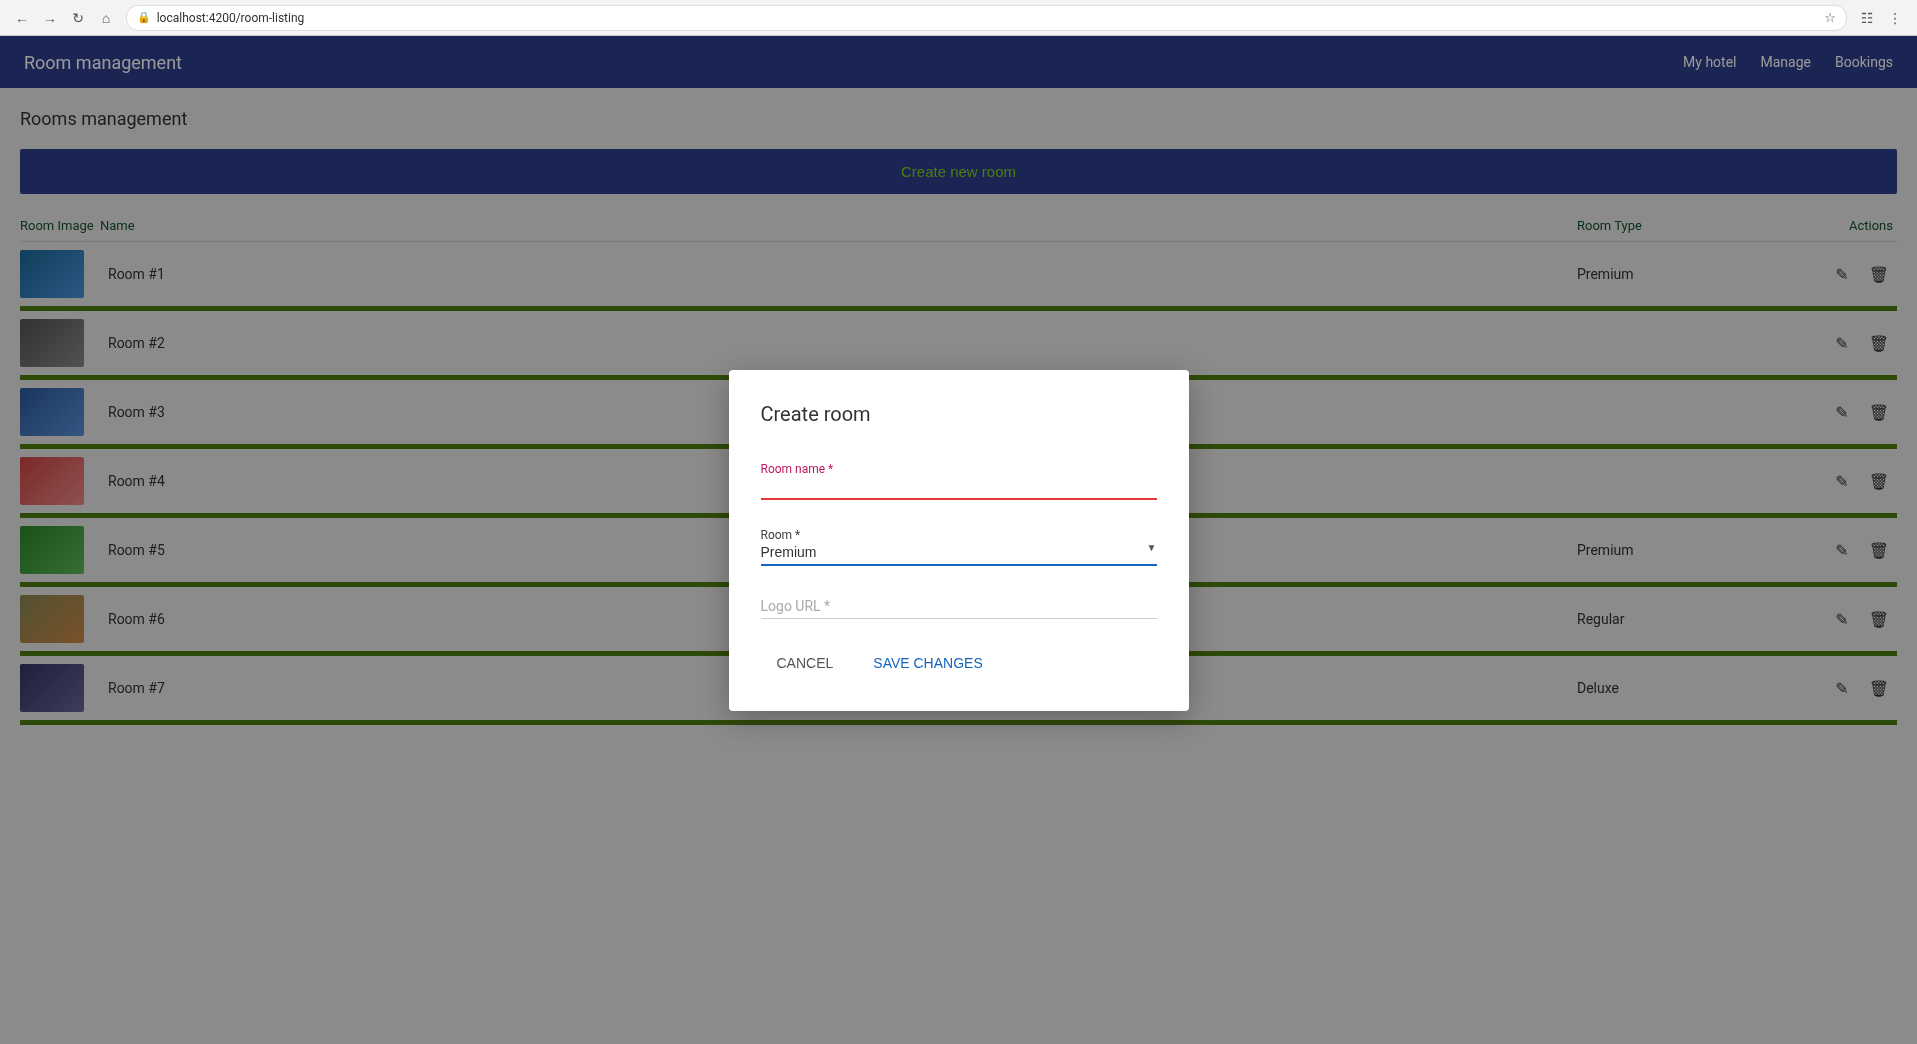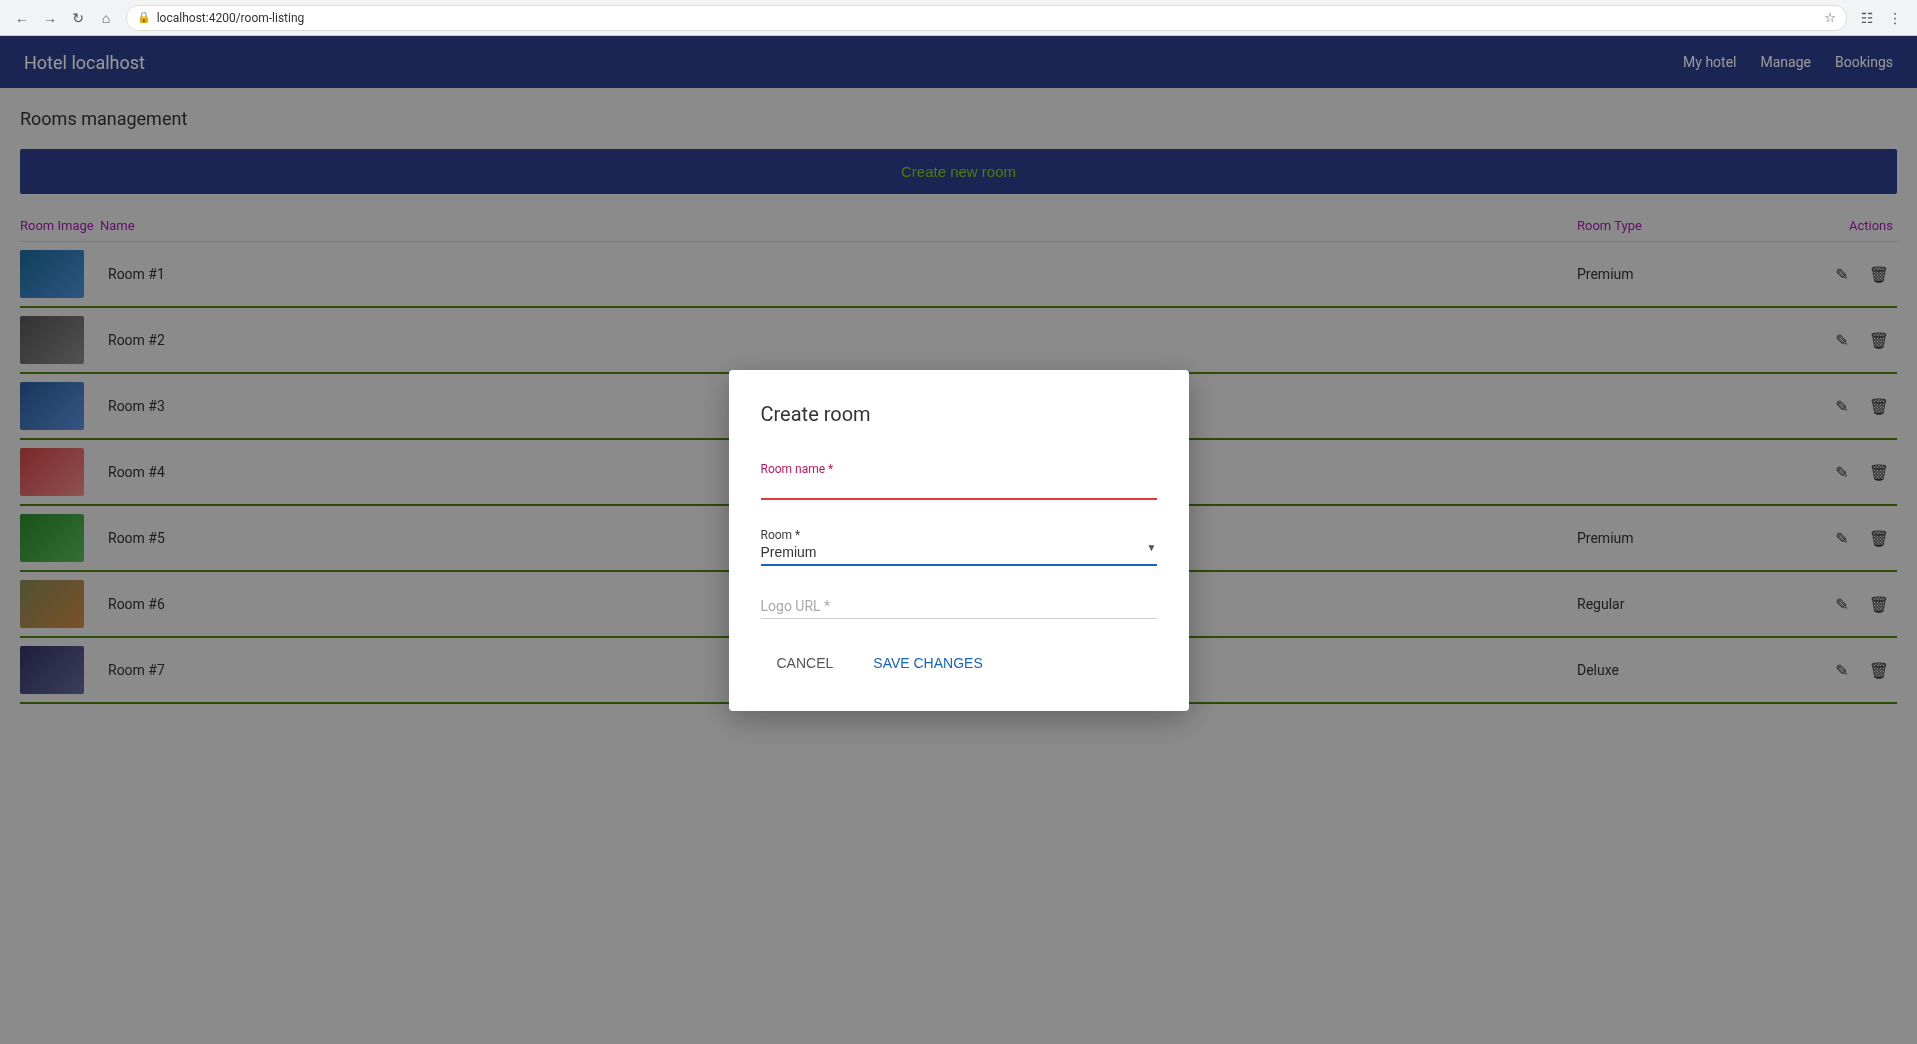--- a/index.html
+++ b/index.html
@@ -59,30 +59,30 @@
       padding: 14px; font-size: 15px; cursor: pointer; border-radius: 2px;
       margin-bottom: 16px;
     }
 
     
     .rooms-table { width: 100%; background: transparent; }
     .table-header {
       display: grid;
       grid-template-columns: 80px 1fr 200px 120px;
       padding: 8px 0;
-      color: #a21caf;
+      color: #14532d;
       font-size: 13px;
       border-bottom: 1px solid #ccc;
     }
     .table-row {
       display: grid;
       grid-template-columns: 80px 1fr 200px 120px;
       align-items: center;
       padding: 8px 0;
-      border-bottom: 2px solid #4d7c0f;
+      border-bottom: 5px solid #4d7c0f;
       background: #e8e8e8;
     }
     .room-thumb-placeholder {
       width: 64px; height: 48px; border-radius: 2px;
       display: flex; align-items: center; justify-content: center;
       font-size: 10px; color: #888;
     }
     .room-name { font-size: 14px; color: #333; padding-left: 8px; }
     .room-type { font-size: 14px; color: #333; }
     .row-actions { display: flex; gap: 12px; align-items: center; justify-content: flex-end; padding-right: 4px; }
@@ -181,21 +181,21 @@
     <span class="address-text">localhost:4200/room-listing</span>
     <span style="margin-left:auto; color:#555; font-size:13px;">☆</span>
   </div>
   <div class="browser-actions">
     <button class="browser-action-btn">☷</button>
     <button class="browser-action-btn">⋮</button>
   </div>
 </div>
 
 <header class="app-header">
-  <span class="app-title">Hotel localhost</span>
+  <span class="app-title">Room management</span>
   <nav class="header-nav">
     <a class="header-nav-item">My hotel</a>
     <a class="header-nav-item">Manage</a>
     <a class="header-nav-item">Bookings</a>
   </nav>
 </header>
 
 <div class="page-content">
   <h1 class="page-heading">Rooms management</h1>
 

